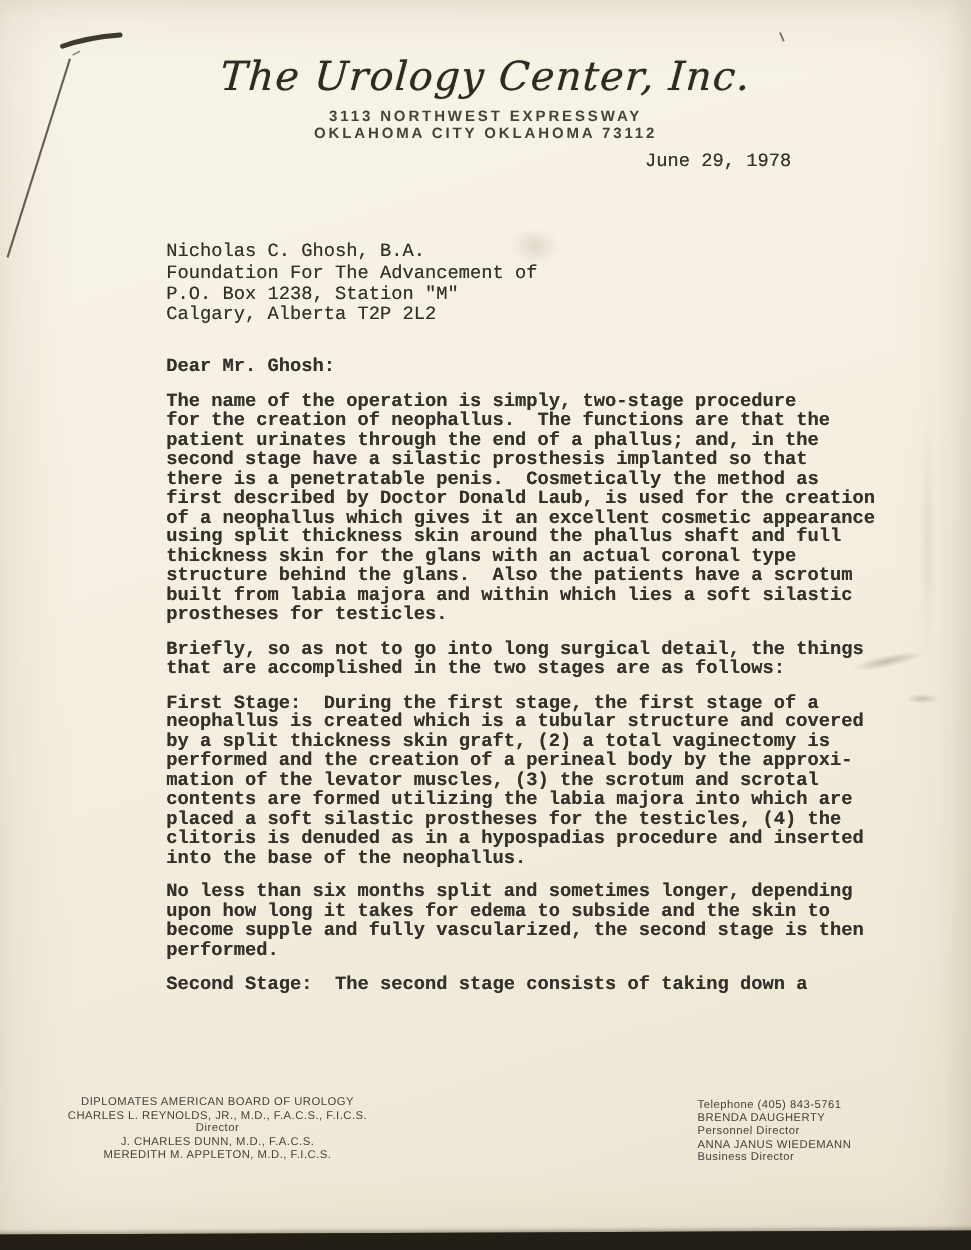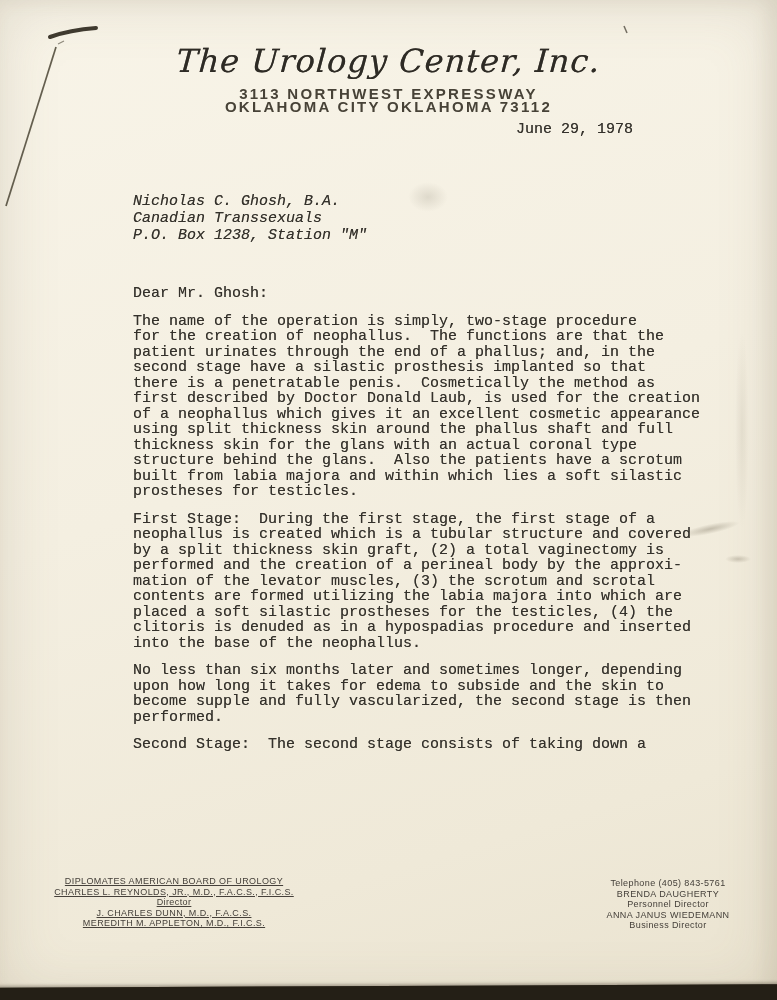--- a/index.html
+++ b/index.html
@@ -32,53 +32,52 @@
     font-family: "DejaVu Serif", serif;
     font-style: italic;
     font-size: 32px;
     letter-spacing: 1px;
     color: #2e2b25;
     text-shadow: 0 0 0.6px rgba(46,43,37,0.7);
     transform: skewX(-4deg);
   }
   .letterhead-address {
     margin-top: 7px;
-    font-size: 15px;
+    font-size: 12px;
     font-weight: bold;
     letter-spacing: 2.3px;
     line-height: 13px;
     color: #474237;
   }
   .date-line {
     position: absolute; left: 516px; top: 122px; text-align: center;
   }
   .recipient-block {
     position: absolute; left: 133px; top: 194px;
   }
-  .recipient-block .addr-line { line-height: 16.8px; font-style: italic; }
+  .recipient-block .addr-line { line-height: 16.8px; }
   .body-block {
-    position: absolute; left: 133px; top: 286px; width: 602px;
+    position: absolute; left: 133px; top: 286px; width: 602px; font-weight: bold;
   }
   .salutation { margin: 0 0 12px 0; }
   .para { white-space: pre-wrap; margin: 0 0 12px 0; }
   .footer {
     position: absolute; left: 0; top: 876px; width: 777px;
     font-size: 9px;
     line-height: 10.5px;
     letter-spacing: 0.4px;
     color: #45403a;
   }
   .footer-left {
     position: absolute; left: 38px; top: 0; width: 272px;
     text-align: center;
-    text-decoration: underline;
   }
   .footer-right {
     position: absolute; left: 558px; top: 2px; width: 220px;
-    text-align: center;
+    text-align: left;
   }
   
   .artifact-svg { position: absolute; inset: 0; pointer-events: none; }
   .scan-edge-band {
     position: absolute; left: -6px; right: -6px; bottom: -2px; height: 14px;
     background: #241f16;
     border-top: 2px solid rgba(36,31,22,0.55);
     transform: rotate(-0.25deg);
     box-shadow: 0 -2px 3px rgba(60,52,36,0.35);
   }
@@ -116,49 +115,52 @@
   <div class="letterhead-address">
     <div>3113 NORTHWEST EXPRESSWAY</div>
     <div>OKLAHOMA CITY OKLAHOMA 73112</div>
   </div>
 </div>
 
 <div class="date-line tw">June 29, 1978</div>
 
 <div class="recipient-block tw">
     <div class="addr-line">Nicholas C. Ghosh, B.A.</div>
-    <div class="addr-line">Canadian Transsexuals</div>
+    <div class="addr-line">Foundation For The Advancement of</div>
     <div class="addr-line">P.O. Box 1238, Station "M"</div>
+    <div class="addr-line">Calgary, Alberta T2P 2L2</div>
   </div>
 
 <div class="body-block">
   <div class="salutation tw">Dear Mr. Ghosh:</div>
   <div>
       <div class="tw para">The name of the operation is simply, two-stage procedure
 for the creation of neophallus.  The functions are that the
 patient urinates through the end of a phallus; and, in the
 second stage have a silastic prosthesis implanted so that
 there is a penetratable penis.  Cosmetically the method as
 first described by Doctor Donald Laub, is used for the creation
 of a neophallus which gives it an excellent cosmetic appearance
 using split thickness skin around the phallus shaft and full
 thickness skin for the glans with an actual coronal type
 structure behind the glans.  Also the patients have a scrotum
 built from labia majora and within which lies a soft silastic
 prostheses for testicles.</div>
+      <div class="tw para">Briefly, so as not to go into long surgical detail, the things
+that are accomplished in the two stages are as follows:</div>
       <div class="tw para">First Stage:  During the first stage, the first stage of a
 neophallus is created which is a tubular structure and covered
 by a split thickness skin graft, (2) a total vaginectomy is
 performed and the creation of a perineal body by the approxi-
 mation of the levator muscles, (3) the scrotum and scrotal
 contents are formed utilizing the labia majora into which are
 placed a soft silastic prostheses for the testicles, (4) the
 clitoris is denuded as in a hypospadias procedure and inserted
 into the base of the neophallus.</div>
-      <div class="tw para">No less than six months later and sometimes longer, depending
+      <div class="tw para">No less than six months split and sometimes longer, depending
 upon how long it takes for edema to subside and the skin to
 become supple and fully vascularized, the second stage is then
 performed.</div>
       <div class="tw para">Second Stage:  The second stage consists of taking down a</div>
     </div>
 </div>
 
 <div class="footer">
   <div class="footer-left">
       <div class="footer-line">DIPLOMATES AMERICAN BOARD OF UROLOGY</div>

